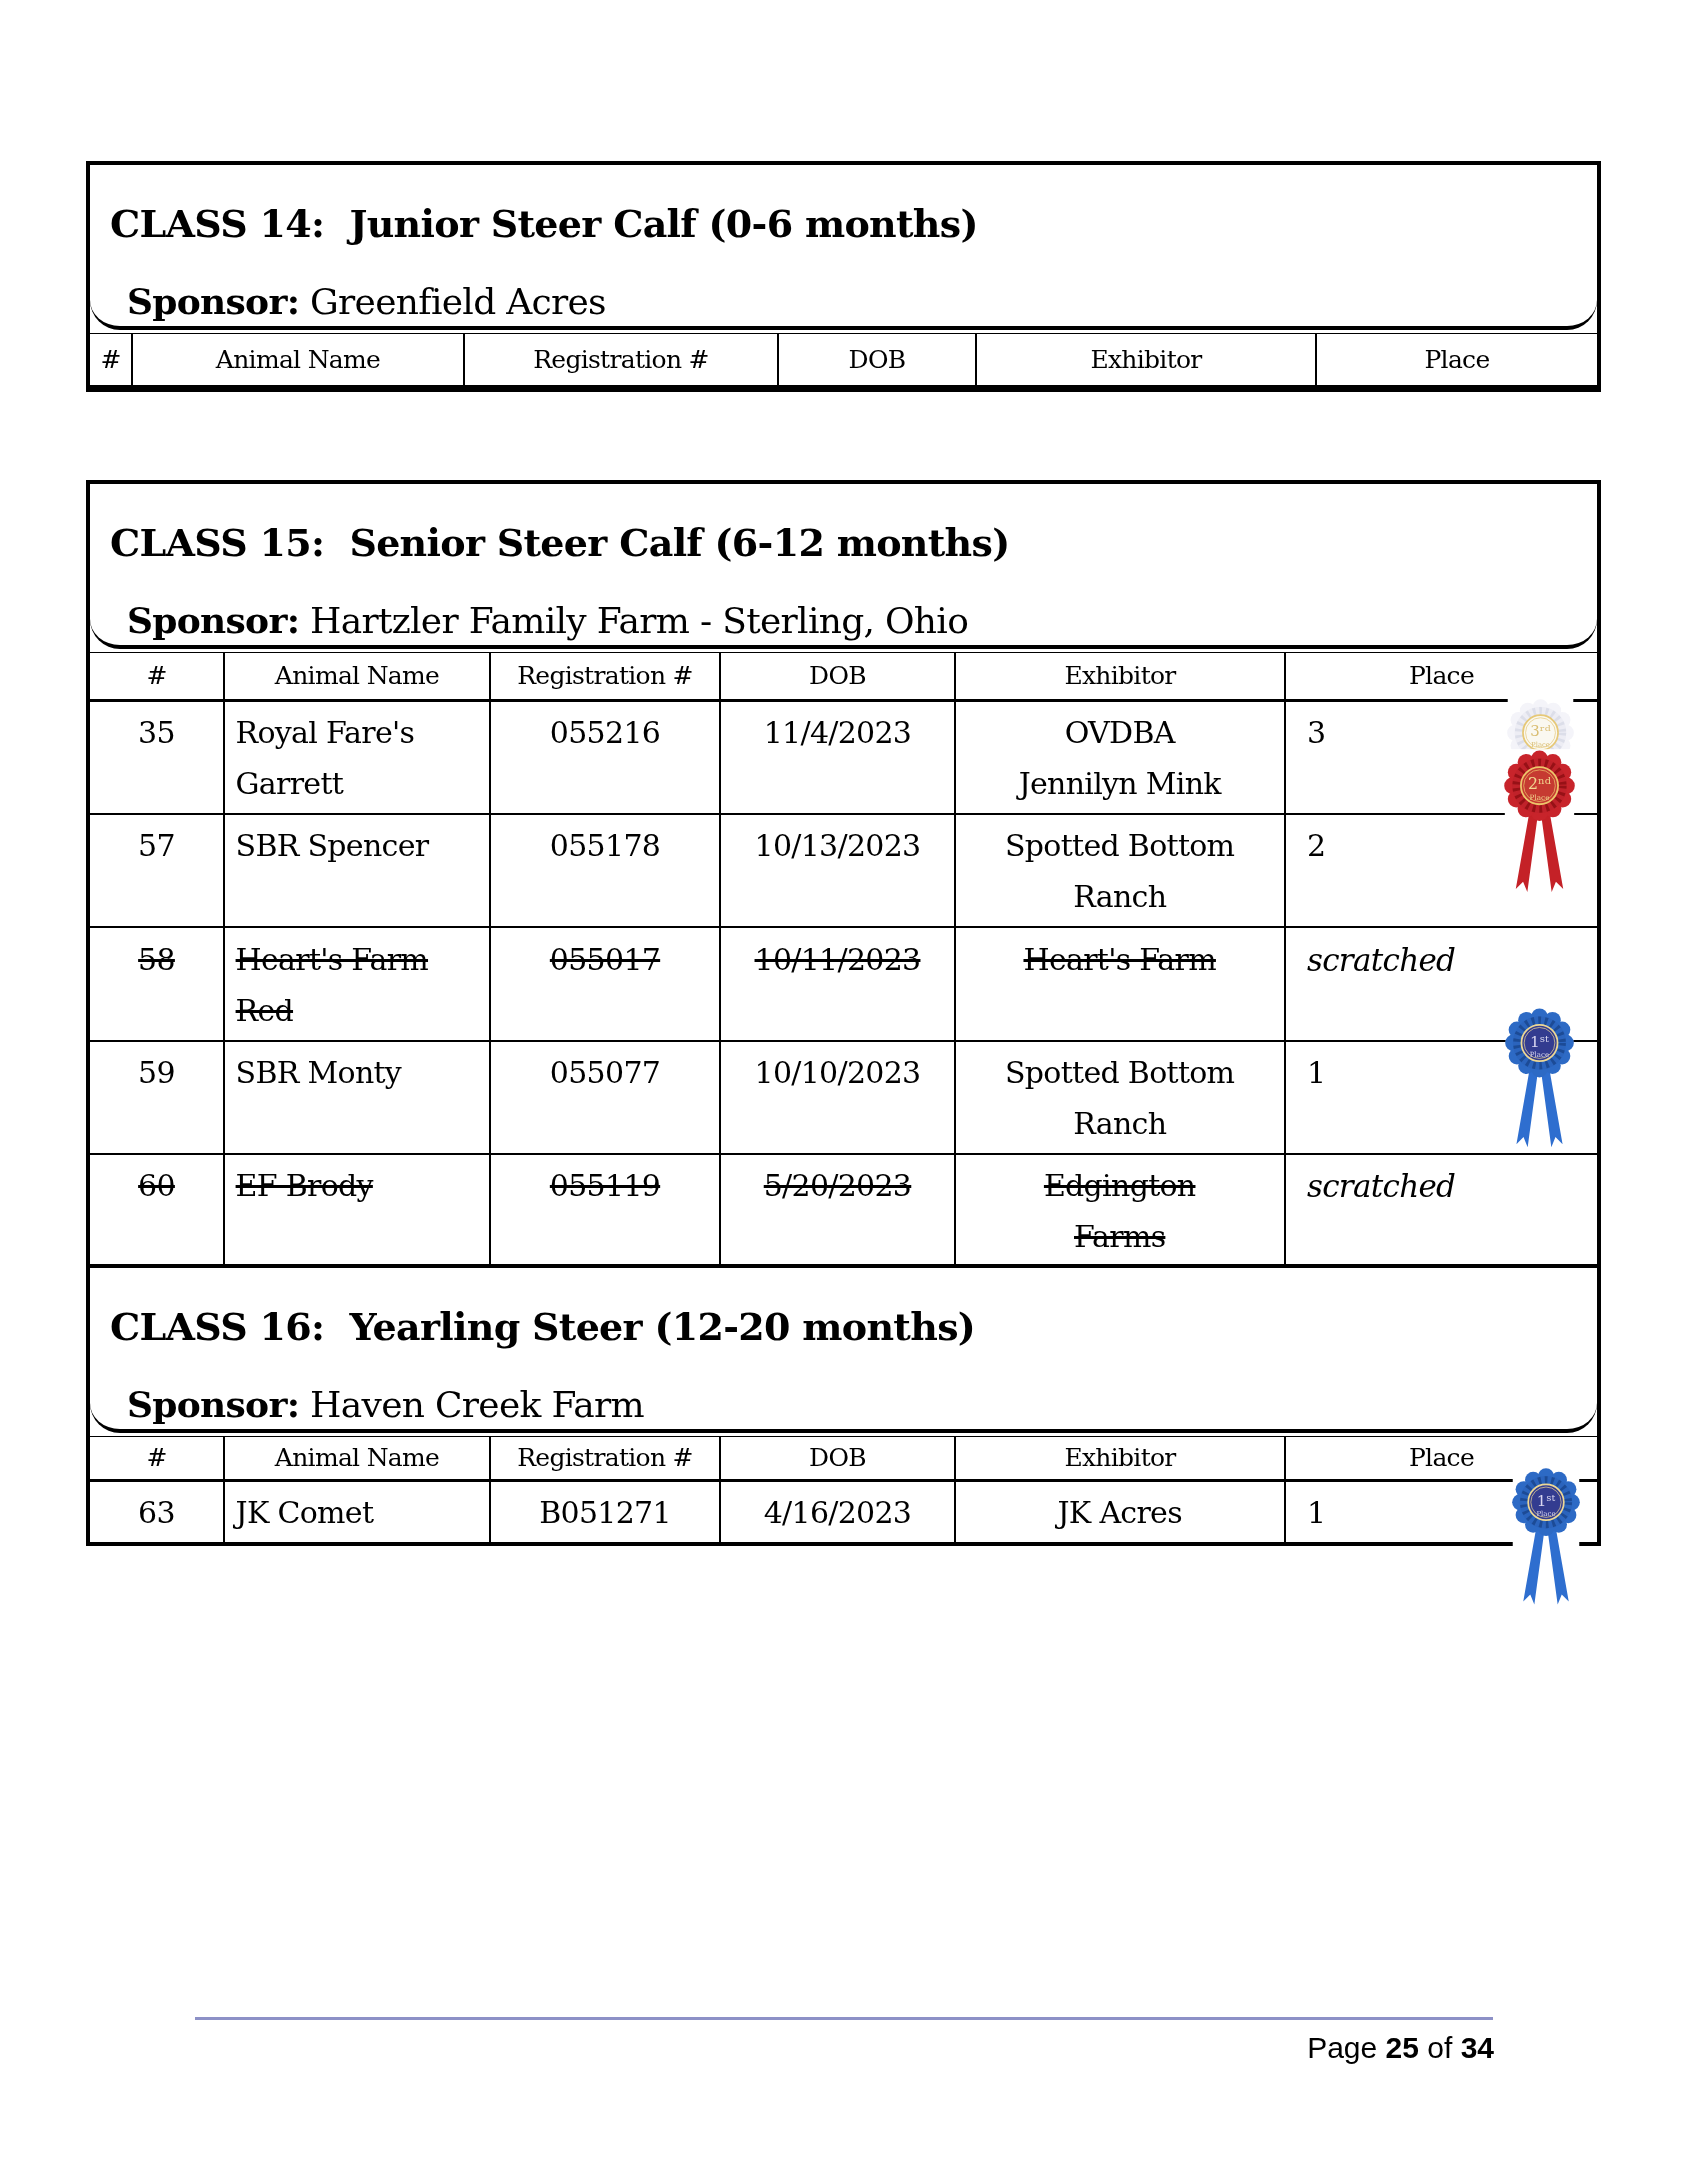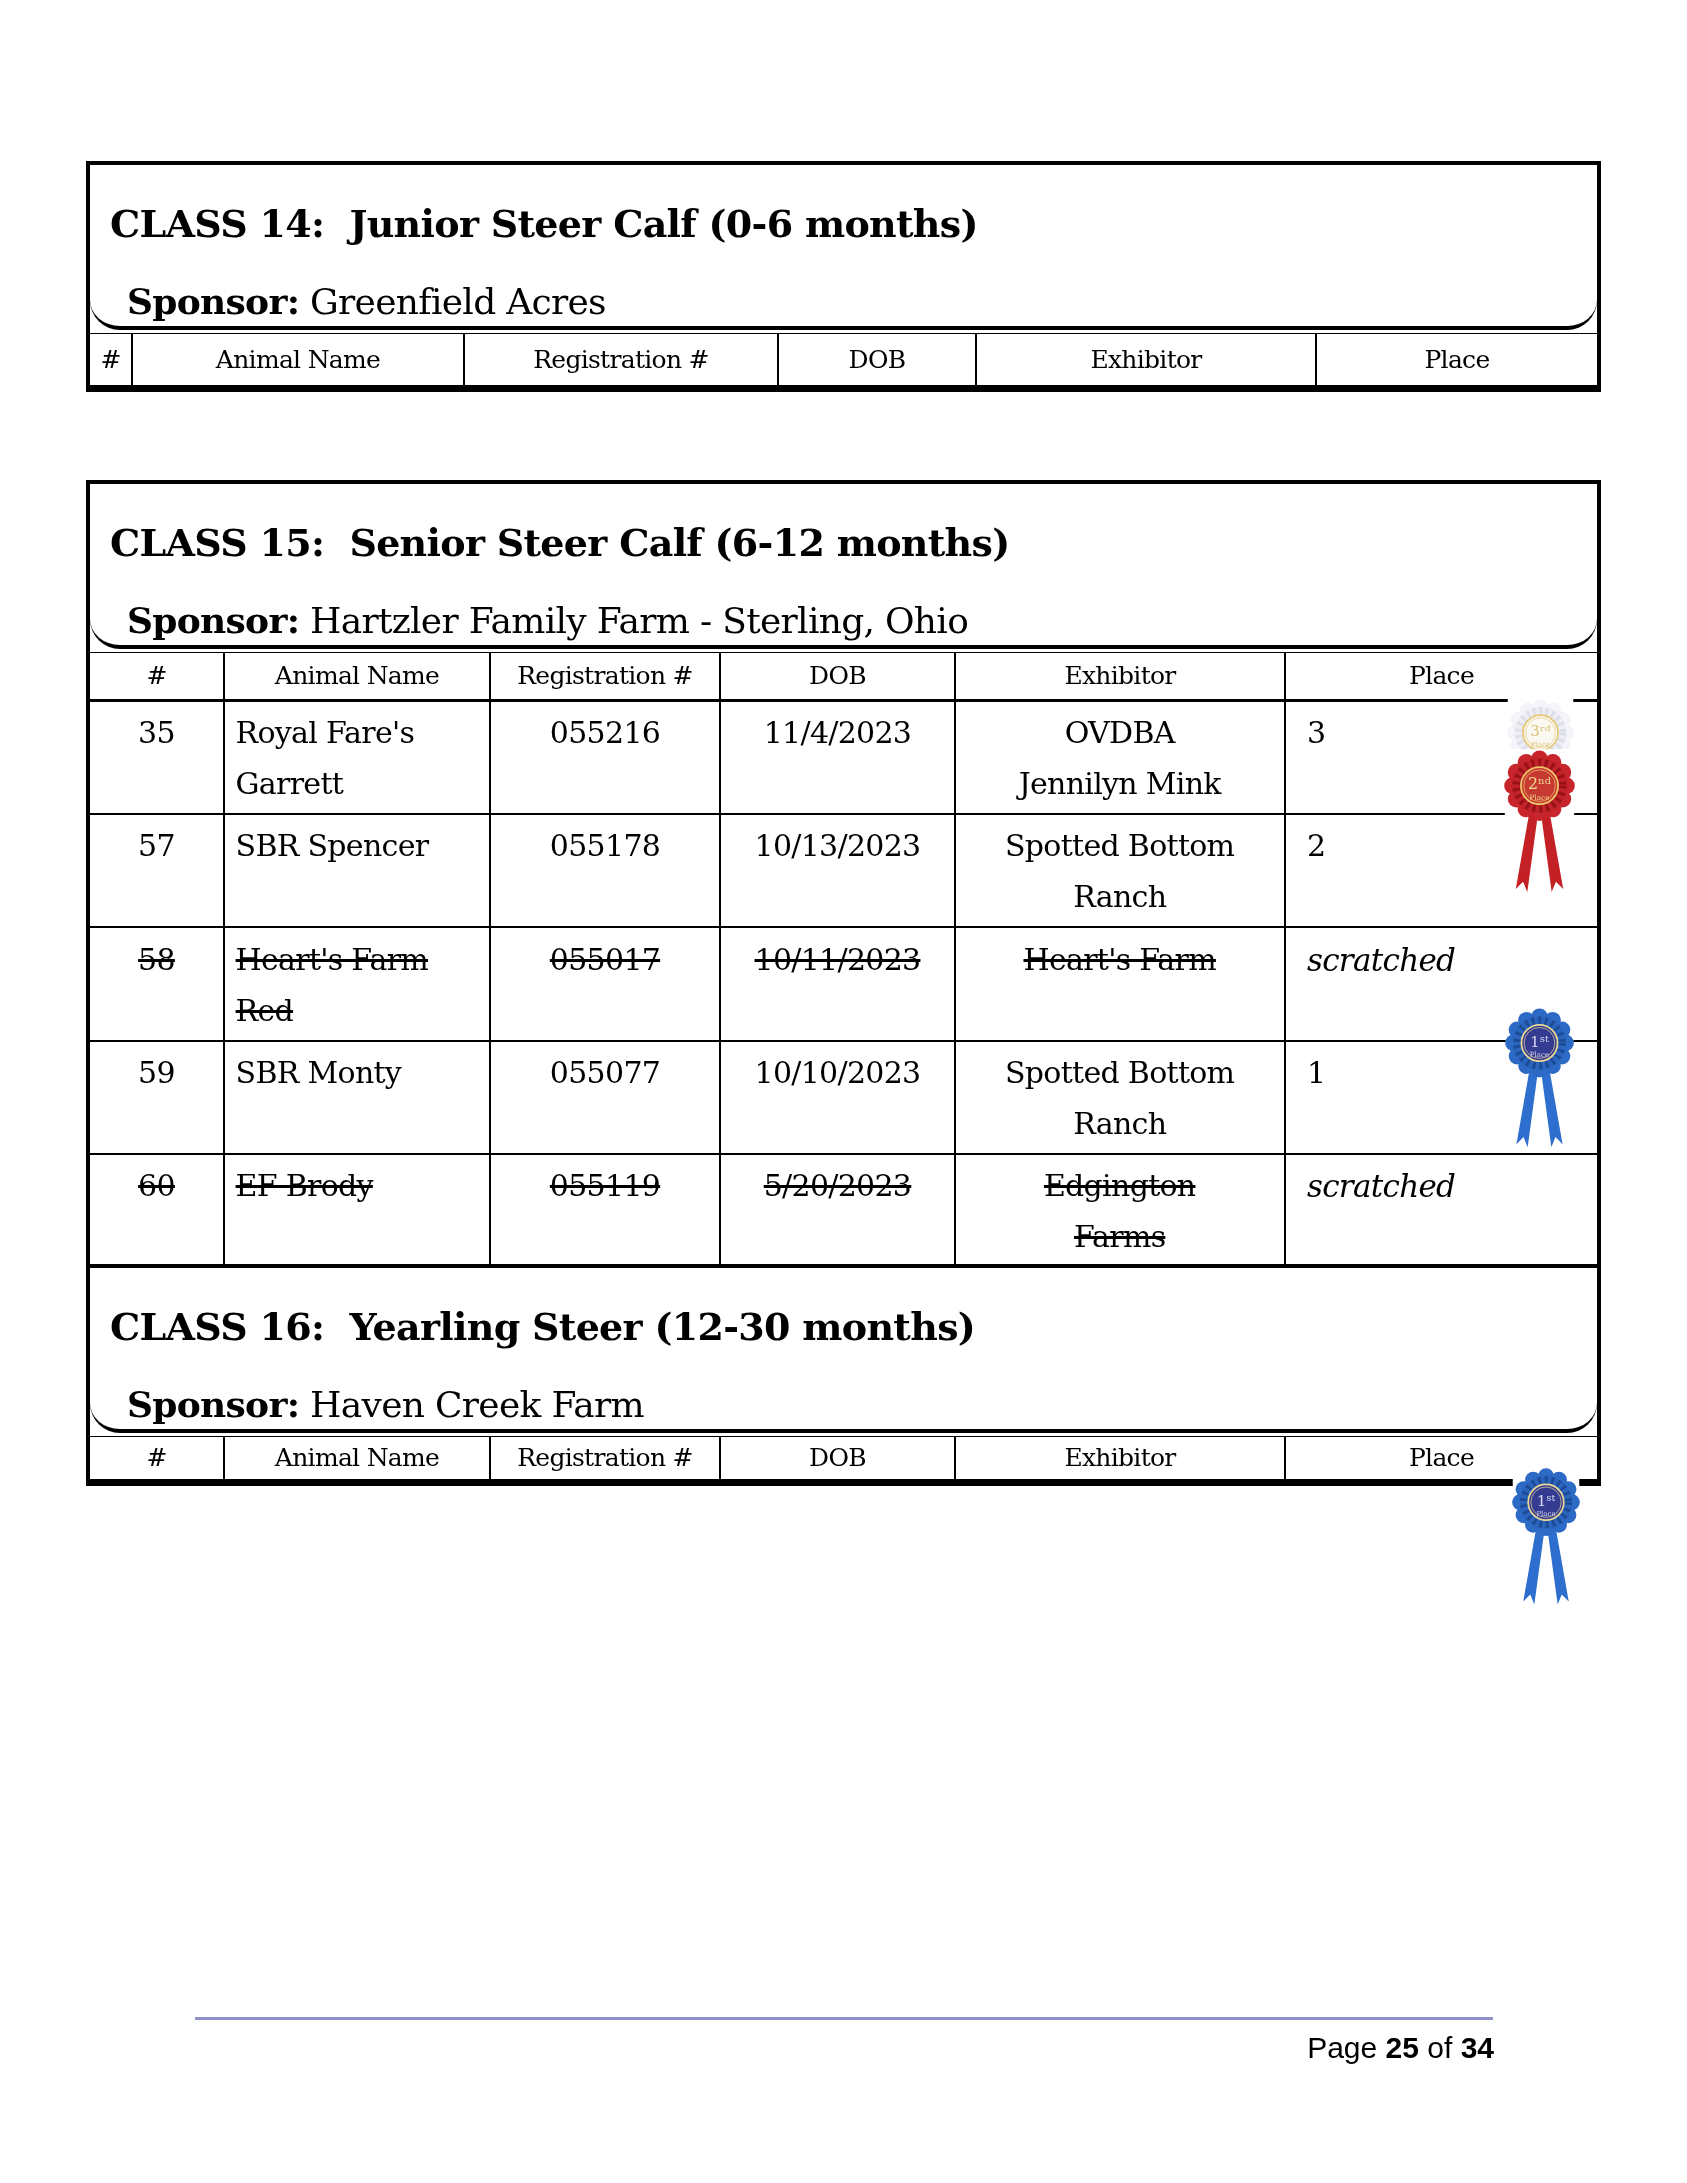--- a/index.html
+++ b/index.html
@@ -218,40 +218,48 @@
         <td class="c-exh struck">Edgington
 Farms</td>
         <td class="c-place place-scratched">scratched</td>
       </tr>
     </tbody>
       </table>
   </div>
 
   <div class="class-box box-16">
     <div class="title-area">
-      <div class="class-title">CLASS 16:  Yearling Steer (12-30 months)</div>
+      <div class="class-title">CLASS 16:  Yearling Steer (12-20 months)</div>
       <div class="sponsor-line"><span class="sponsor-label">Sponsor:</span><span> Haven Creek Farm</span></div>
     </div>
     <table class="results-table">
       <colgroup>
         <col style="width:134px">
           <col style="width:266px">
           <col style="width:230px">
           <col style="width:235px">
           <col style="width:330px">
           <col style="width:312px">
       </colgroup>
       <tbody>
           <tr>
         <th>#</th>
         <th>Animal Name</th>
         <th>Registration #</th>
         <th>DOB</th>
         <th>Exhibitor</th>
         <th>Place</th>
+      </tr>
+      <tr>
+        <td class="c-num struck">63</td>
+        <td class="c-name struck">JK Comet</td>
+        <td class="c-reg struck">B051271</td>
+        <td class="c-dob struck">4/16/2023</td>
+        <td class="c-exh struck">JK Acres</td>
+        <td class="c-place">1</td>
       </tr>
     </tbody>
       </table>
   </div>
 
   <div class="ribbon ribbon-pos-third-56" style="--petal: #f4f4f9; --pleat: #dcdee9; --body: #ededf4; --disc: #faf8f0; --ring: #e6c877; --rtext: #d9bd72; --tail: #ecedf5;">
     <svg viewBox="0 0 120 170" preserveAspectRatio="none">
       <rect class="bgbox" x="3" y="2" width="114" height="164"></rect>
       <path class="tail" d="M44,100 L30,155 L37,148 L42,158 L55,108 Z"></path>
       <path class="tail" d="M76,100 L90,155 L83,148 L78,158 L65,108 Z"></path>

